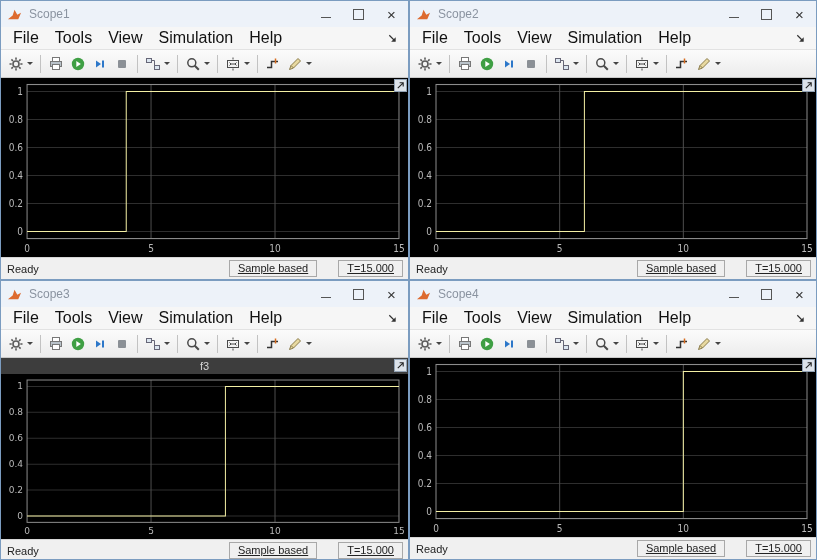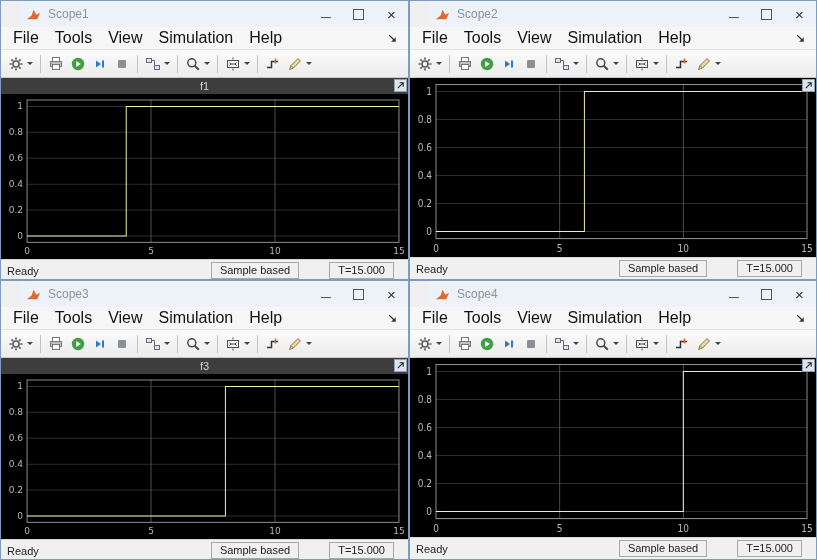--- a/index.html
+++ b/index.html
@@ -7,21 +7,21 @@
     width:817px;height:560px;overflow:hidden;
     background:#5a80a8;
     font-family:"Liberation Sans", sans-serif;
   }
   .grid{display:grid;grid-template-columns:409px 408px;grid-template-rows:280px 280px;}
   .window{
     display:flex;flex-direction:column;box-sizing:border-box;
     border:1px solid #7b9cc0;background:#f0f0f0;overflow:hidden;
   }
   
-  .titlebar{flex:0 0 26px;height:26px;background:#edf2f9;display:flex;align-items:center;padding-left:6px;margin-left:19px;}
+  .titlebar{flex:0 0 26px;height:26px;background:#edf2f9;display:flex;align-items:center;padding-left:6px;}
   .app-icon{width:16px;height:16px;margin-right:6px;display:flex;align-items:center;}
   .wtitle{font-size:12px;color:#8a93a0;}
   .winbtns{margin-left:auto;display:flex;height:100%;}
   .wbtn{width:33px;display:flex;align-items:center;justify-content:center;color:#555;}
   .glyph-min{width:10px;height:1px;background:#555;display:block;margin-top:7px;}
   .glyph-max{width:9px;height:9px;border:1px solid #555;display:block;}
   .wbtn.close{font-size:15px;color:#333;}
   
   .menubar{flex:0 0 22px;height:22px;background:#f6f6f6;display:flex;align-items:center;padding:0 4px;font-size:16px;color:#111;}
   .menu-item{padding:2px 8px;cursor:default;}
@@ -35,21 +35,21 @@
   
   .plotarea{flex:1;background:#000;position:relative;display:flex;flex-direction:column;}
   .plot-title{flex:0 0 16px;height:16px;background:#3d3d3d;color:#d4d4d4;font-size:11px;line-height:16px;text-align:center;}
   .corner-btn{position:absolute;top:1px;right:1px;width:13px;height:13px;background:#dde3ea;border:1px solid #93a3b5;box-sizing:border-box;display:flex;align-items:center;justify-content:center;}
   .plot{flex:1;display:block;width:100%;}
   .plot .tick{fill:#b9b9b9;font-size:9px;font-family:"DejaVu Sans",sans-serif;}
   
   .statusbar{flex:0 0 21px;height:21px;background:#f0f0f0;border-top:1px solid #d6d6d6;display:flex;align-items:center;font-size:11px;color:#222;gap:16px;}
   .sb-ready{padding-left:6px;}
   .sb-spacer{flex:1;}
-  .sb-box{border:1px solid #a8a8a8;background:#f0f0f0;padding:0 8px;margin-right:14px;height:15px;line-height:15px;font-size:11px;}
+  .sb-box{border:1px solid #a8a8a8;background:#f0f0f0;padding:0 8px;margin-right:5px;height:15px;line-height:15px;font-size:11px;text-decoration:underline;}
 </style>
 </head>
 <body>
 
 <div class="grid">
 
   <div class="window">
     <div class="titlebar">
       <span class="app-icon">
         <svg width="15" height="15" viewBox="0 0 16 16">
@@ -148,21 +148,20 @@
         </span>
         <span class="tbtn">
           <svg width="16" height="16" viewBox="0 0 16 16">
             <path d="M2.5 13.5l1.5-4 7-7 2.5 2.5-7 7z" fill="#e8d9a0" stroke="#8a7b4a"></path>
             <path d="M4 9.5l2.5 2.5" stroke="#8a7b4a"></path>
           </svg>
           <span class="caret"></span>
         </span>
       </div>
     <div class="plotarea">
-      <div class="plot-title">f1</div>
       <span class="corner-btn">
         <svg width="9" height="9" viewBox="0 0 10 10">
             <path d="M2 8L8 2M4 2h4v4" stroke="#222" stroke-width="1.2" fill="none"></path>
           </svg>
       </span>
       <svg class="plot" height="165" viewBox="0 0 406 165" preserveAspectRatio="none">
           <line x1="26" x2="397" y1="141.54545454545453" y2="141.54545454545453" stroke="#2e2e2e"></line>
           <line x1="26" x2="397" y1="115.72727272727272" y2="115.72727272727272" stroke="#2e2e2e"></line>
           <line x1="26" x2="397" y1="89.9090909090909" y2="89.9090909090909" stroke="#2e2e2e"></line>
           <line x1="26" x2="397" y1="64.09090909090911" y2="64.09090909090911" stroke="#2e2e2e"></line>

